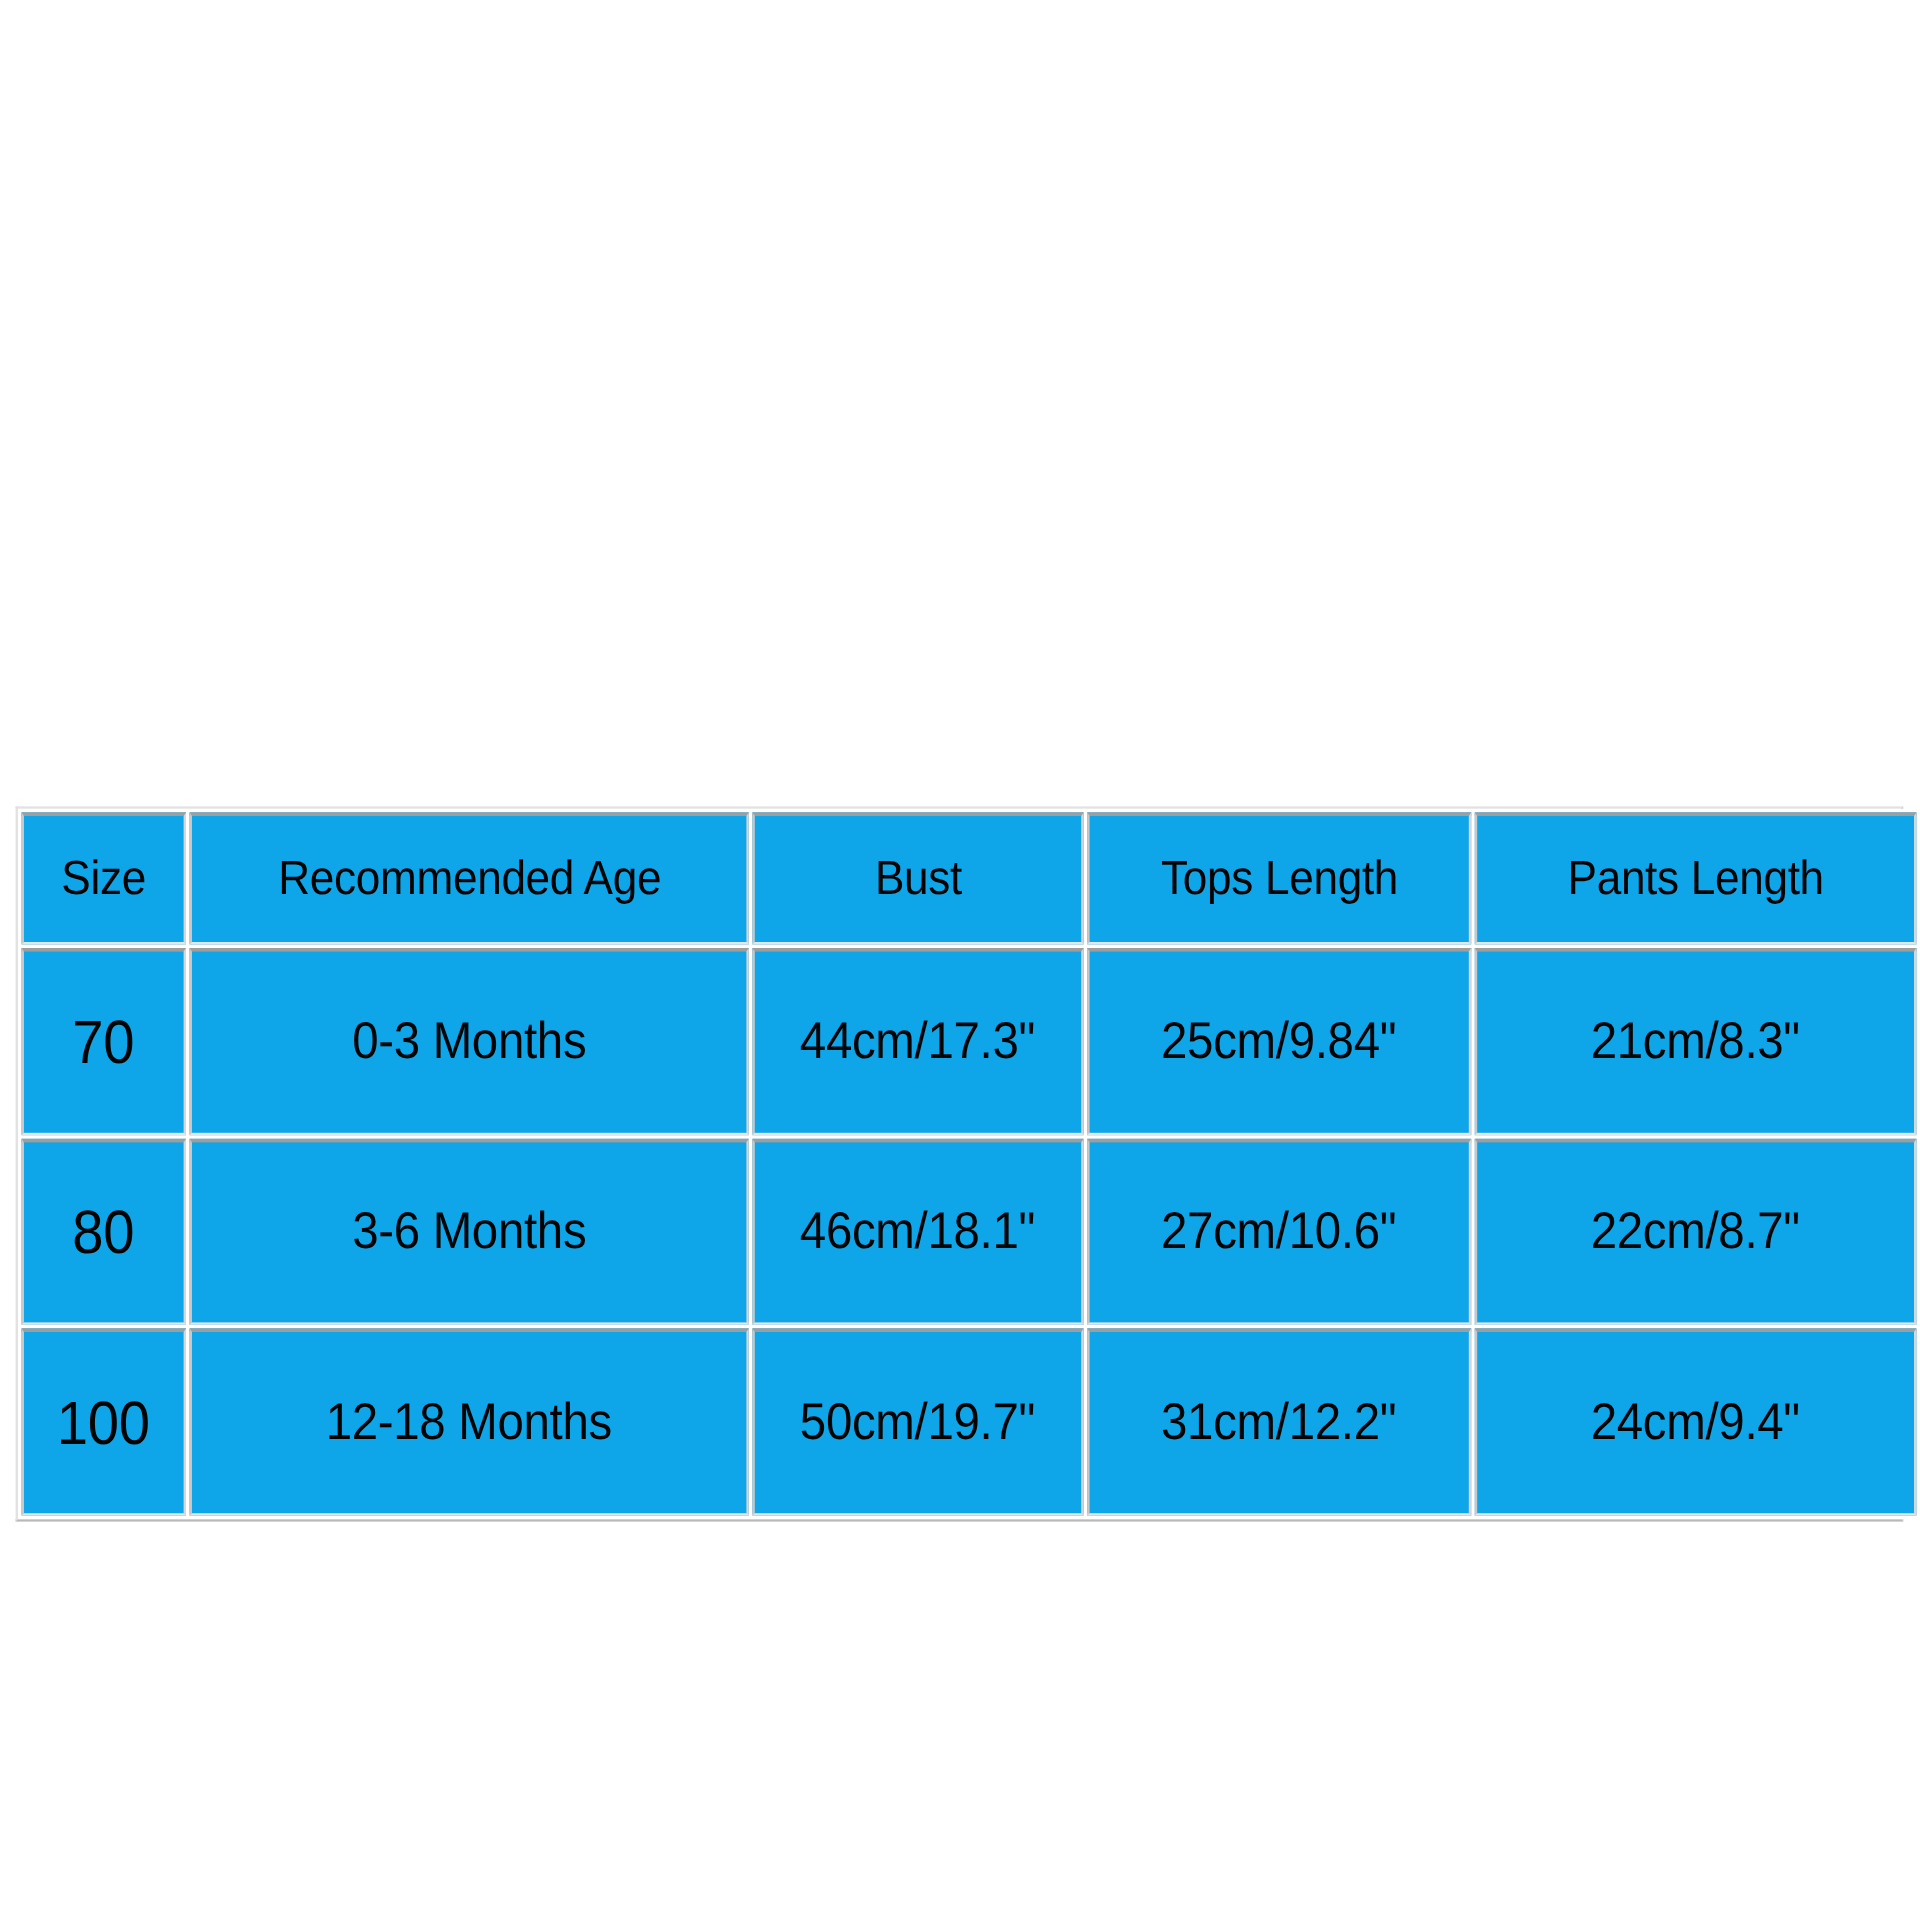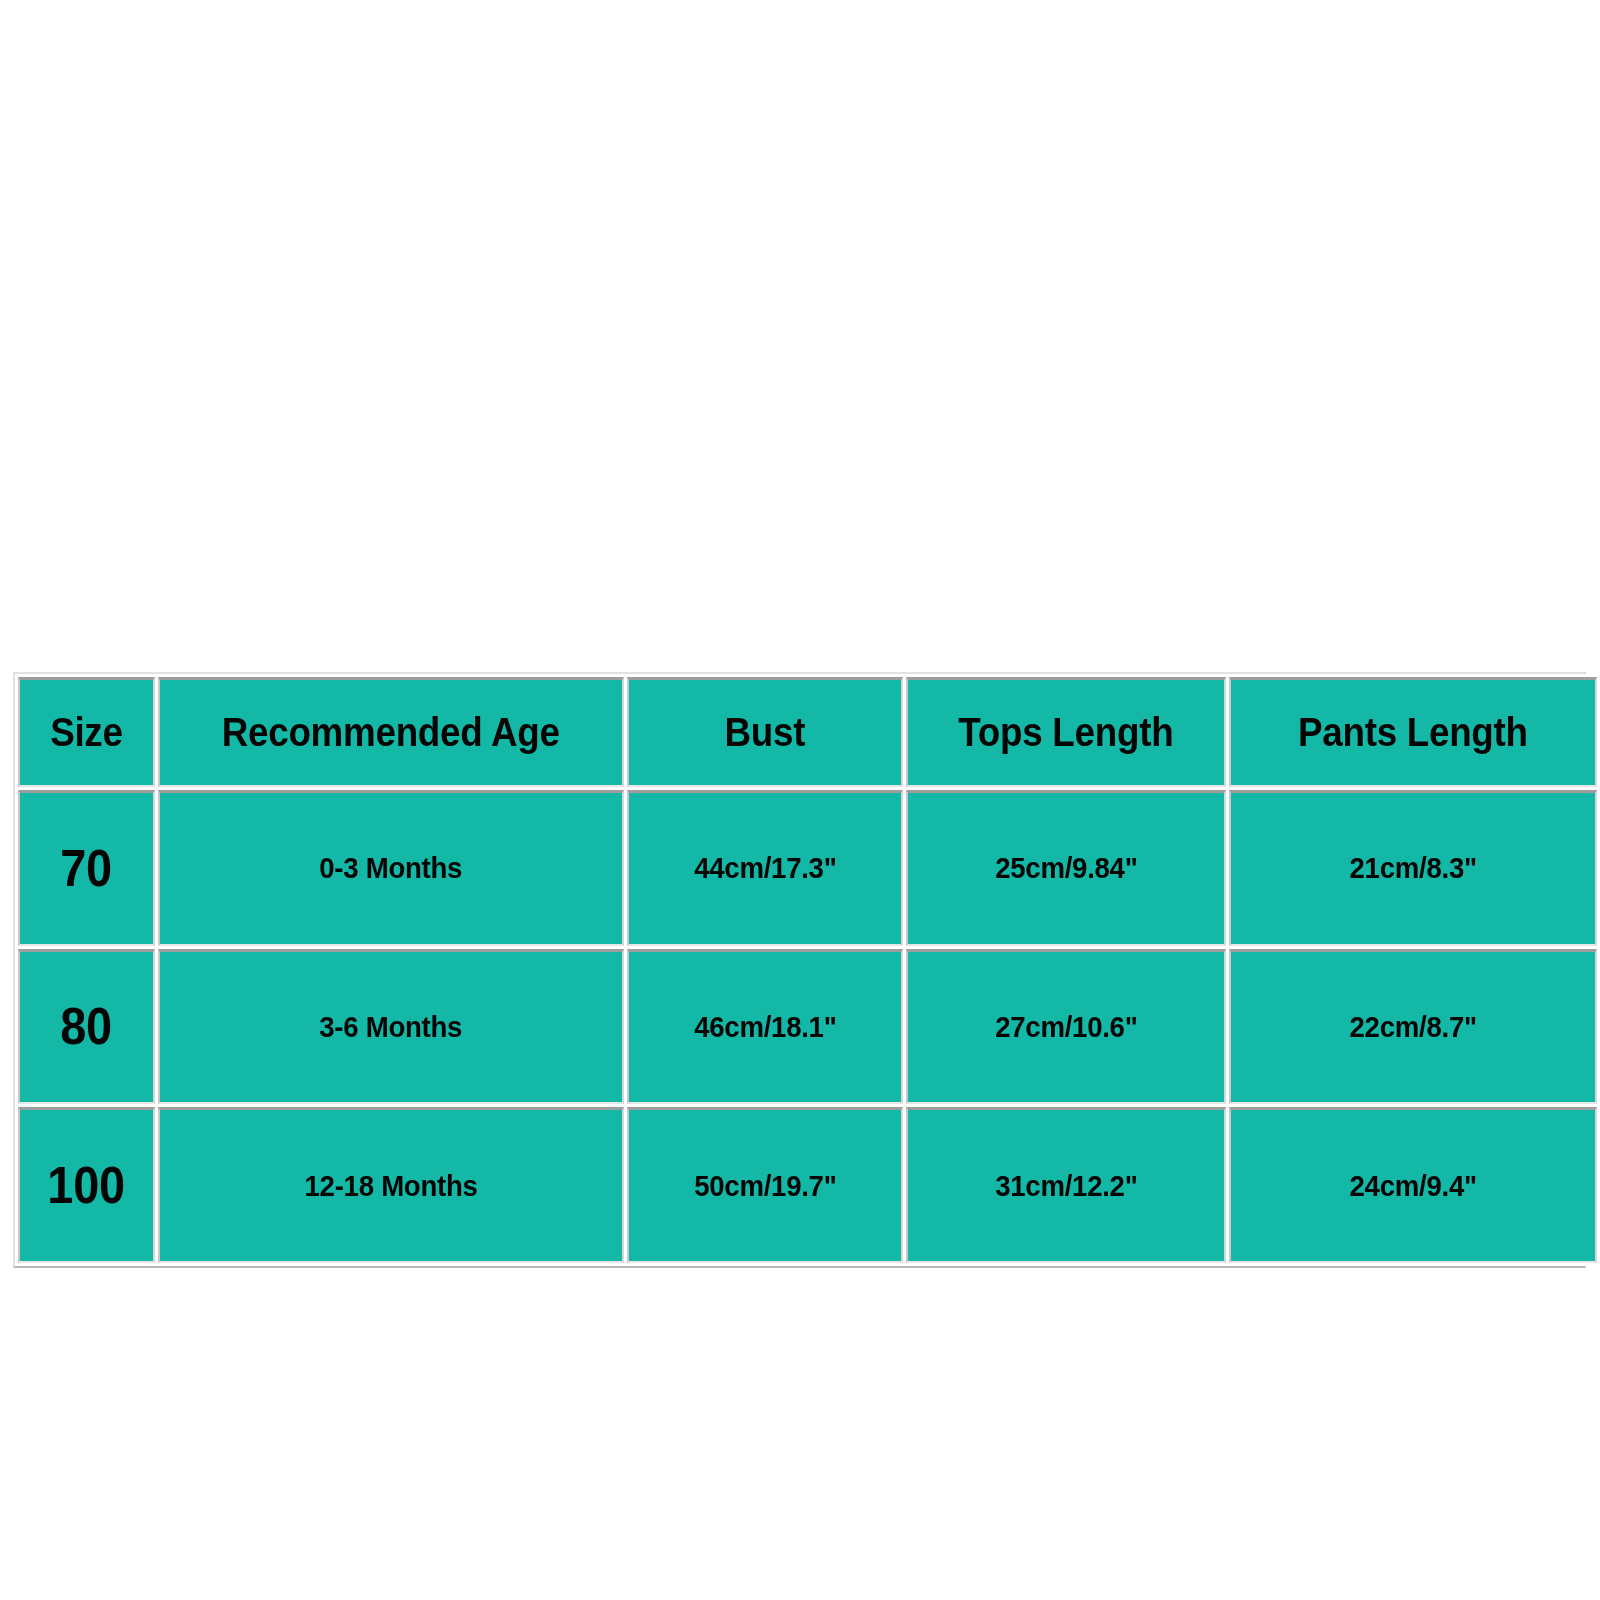--- a/index.html
+++ b/index.html
@@ -42,26 +42,26 @@
     width: 100%;
     height: 100%;
     border-collapse: separate;
     border-spacing: 3px;
     table-layout: fixed;
     background: #ffffff;
   }
 
   table.size-chart td,
   table.size-chart th {
-    background: #14b8a6;
+    background: #0ea5e9;
     text-align: center;
     vertical-align: middle;
     padding: 0 4px;
     color: #050505;
-    font-weight: bold;
+    font-weight: normal;
     
     border-top: 3px solid #9e9e9e;
     border-left: 2px solid #c8c8c8;
     border-right: 2px solid #d6d6d6;
     border-bottom: 2px solid #e6e6e6;
   }
 
   
   col.c-size   { width: 137px; }
   col.c-age    { width: 466px; }
@@ -69,21 +69,21 @@
   col.c-tops   { width: 320px; }
   col.c-pants  { width: 368px; }
 
   thead th {
     height: 105px;
     font-size: 40px;
     letter-spacing: -0.3px;
   }
   tbody td {
     height: 118px;
-    font-size: 30px;
+    font-size: 43px;
     letter-spacing: -0.3px;
   }
   tbody td.cell-size {
     font-size: 51px;
   }
 
   
   .txt {
     display: inline-block;
     transform: scaleX(0.92);

